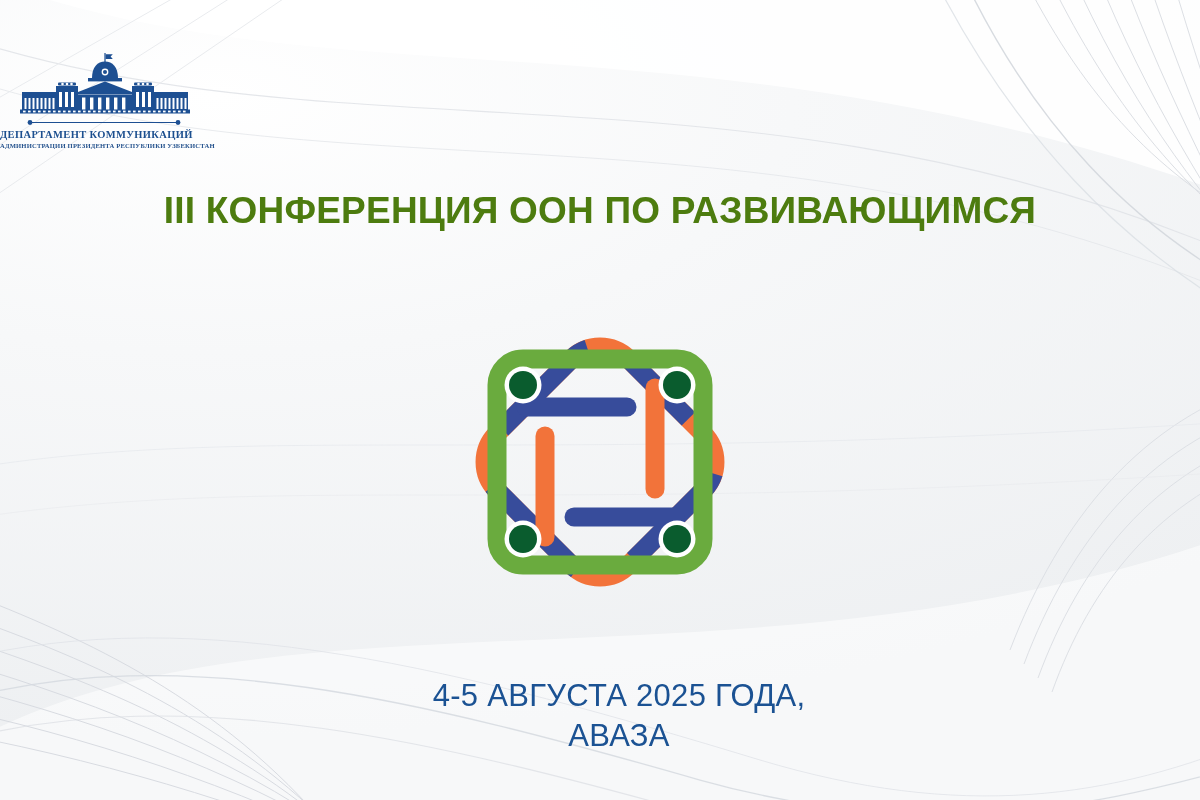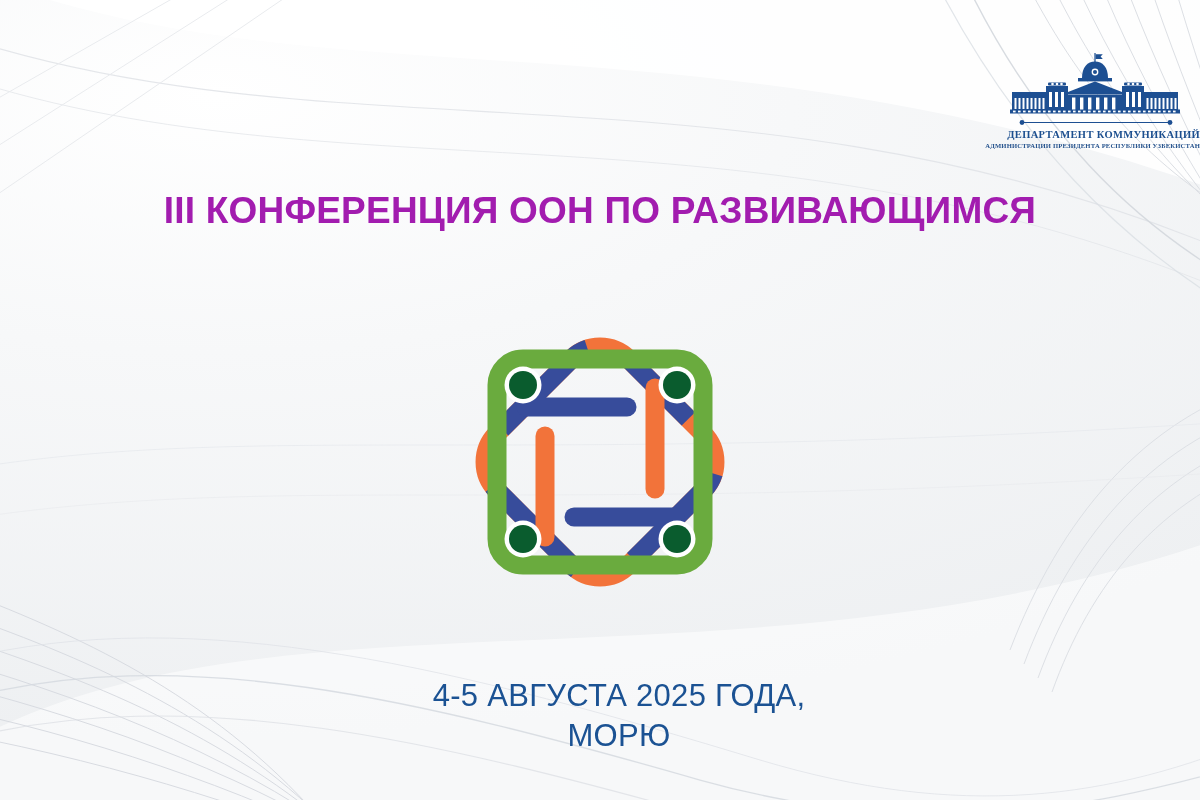--- a/index.html
+++ b/index.html
@@ -18,21 +18,21 @@
   .bg-base {
     position:absolute; inset:0;
     background:
       radial-gradient(120% 80% at 18% 12%, #ffffff 0%, #f7f8f9 40%, #eef0f2 100%);
   }
   .bg-svg { position:absolute; inset:0; width:1200px; height:800px; }
 
   
   .logo-block {
     position:absolute; top:52px; left:0; right:0;
-    display:flex; flex-direction:column; align-items:flex-end;
+    display:flex; flex-direction:column; align-items:flex-start;
   }
   .logo-building { display:block; }
   .logo-rule {
     width:208px; height:11px; margin-top:3px;
     display:block;
   }
   .logo-line1 {
     font-size:10.5px; font-weight:bold; letter-spacing:.35px;
     color:#1c4f8f; white-space:nowrap; margin-top:1px;
     font-family:"Liberation Serif", serif;
@@ -40,21 +40,21 @@
   .logo-line2 {
     font-size:6.6px; font-weight:bold; letter-spacing:.18px;
     color:#24528d; white-space:nowrap; margin-top:2px;
     font-family:"Liberation Serif", serif;
   }
 
   
   .title {
     position:absolute; top:188px; left:0; right:0;
     text-align:center;
-    color:#a21caf;
+    color:#4d7c0f;
     font-size:37px; font-weight:bold;
     line-height:1.22;
     letter-spacing:.2px;
     padding:0 80px;
   }
   .title-line { display:block; white-space:nowrap; }
 
   
   .emblem-wrap {
     position:absolute; top:312px; left:50%;
@@ -302,16 +302,16 @@
       </g>
       <g>
         <circle cx="73" cy="227" r="18.5" fill="#ffffff"></circle>
         <circle cx="73" cy="227" r="14" fill="#0a5c2e"></circle>
       </g>
     </svg>
   </div>
 
   <div class="date-block">
     <span class="date-line">4-5 АВГУСТА 2025 ГОДА,</span>
-    <span class="date-line">МОРЮ</span>
+    <span class="date-line">АВАЗА</span>
   </div>
 
 </div>
 
 </body></html>

